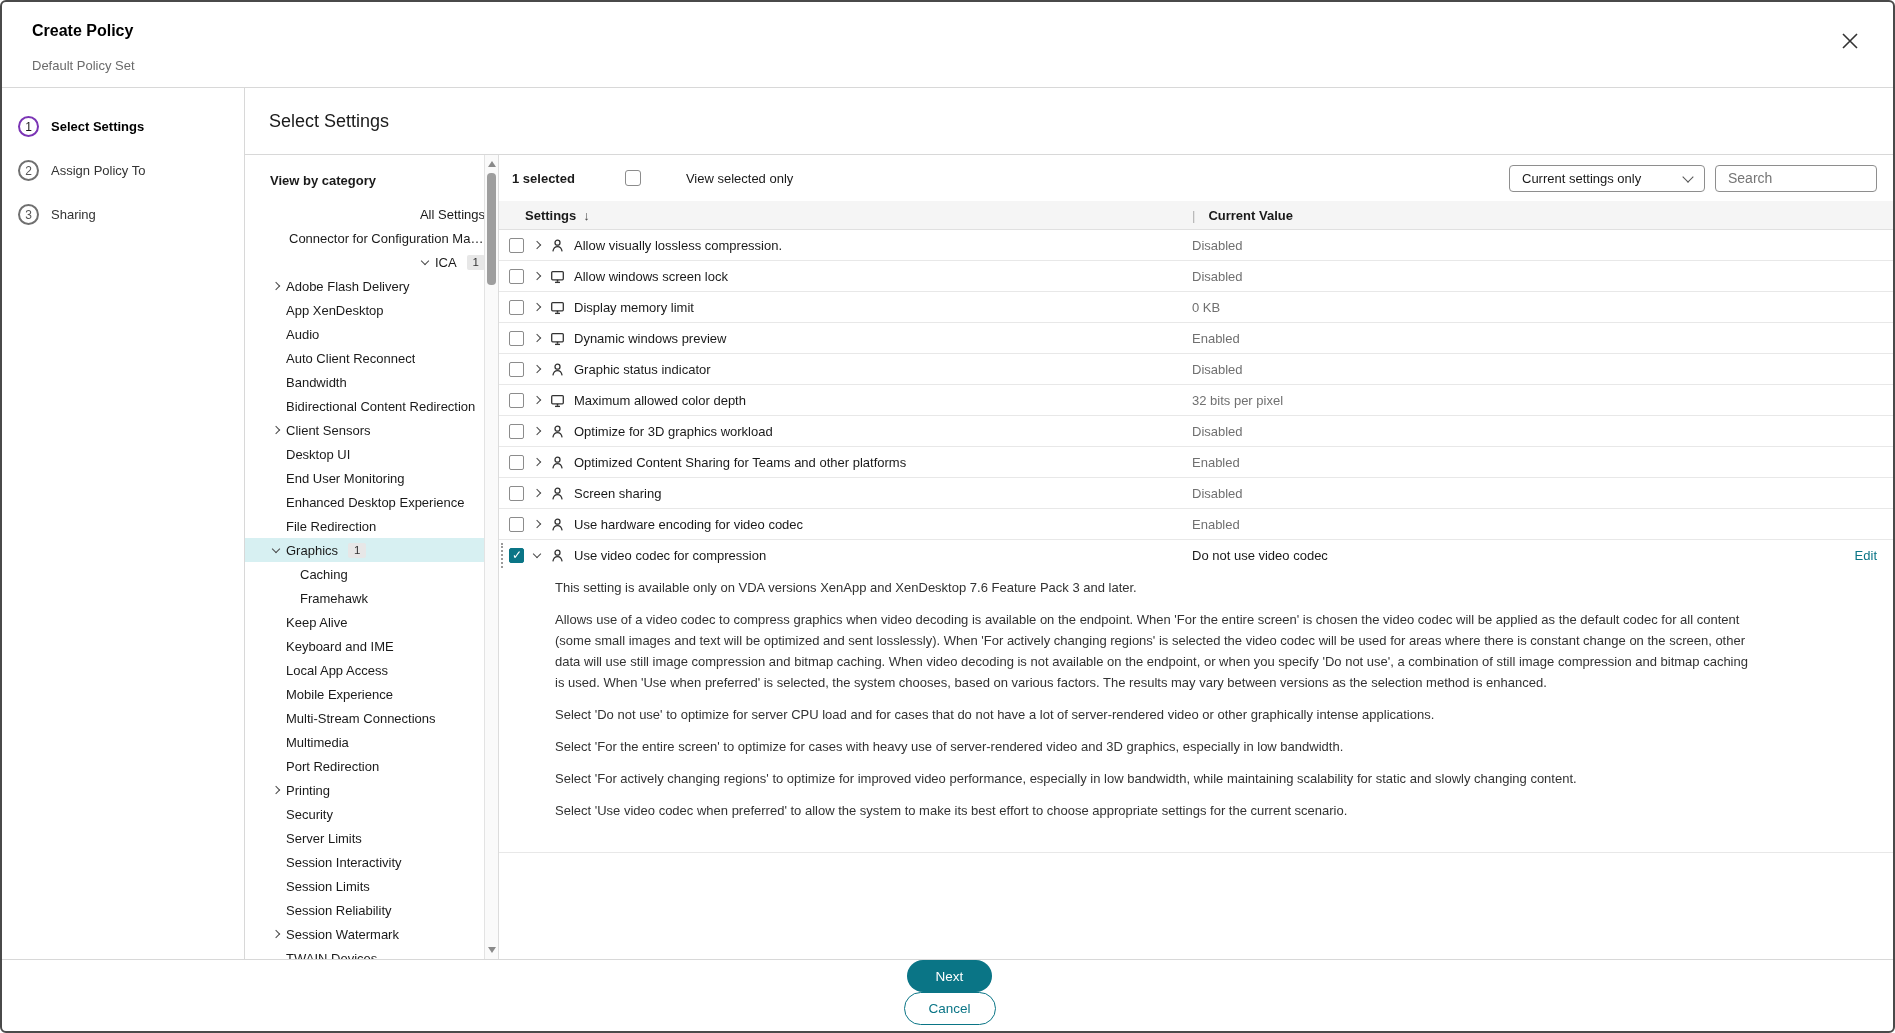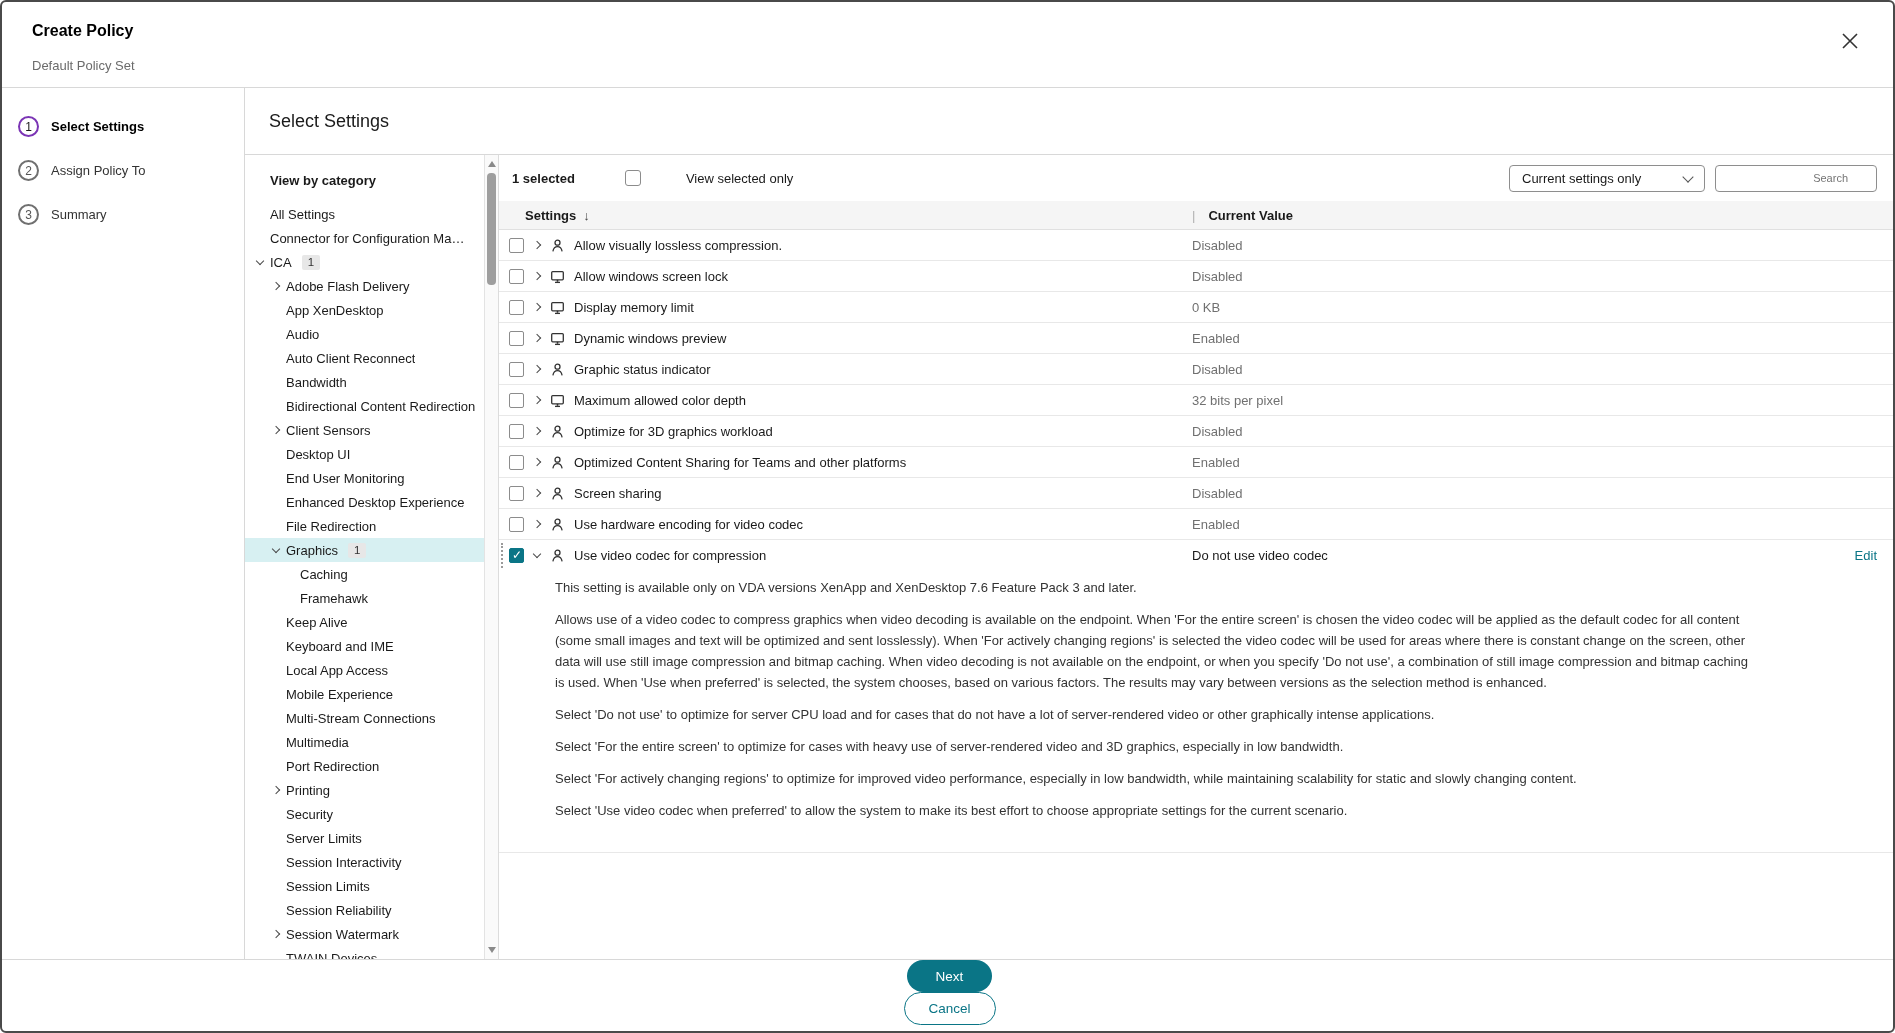--- a/index.html
+++ b/index.html
@@ -31,21 +31,21 @@
   .main-head-title { font-size:18px; color:#1a1a1a; }
 
   .panes { flex:1; display:flex; min-height:0; }
 
   
   .cat-pane { position:relative; width:254px; flex:0 0 auto; border-right:1px solid #dcdcdc; overflow:hidden; }
   .cat-head { padding:18px 0 6px 25px; font-size:13px; font-weight:bold; color:#1a1a1a; }
   .cat-list { padding-top:8px; }
   .cat-item { position:relative; height:24px; display:flex; align-items:center; font-size:13px; color:#1a1a1a; cursor:pointer; width:240px; }
   .cat-item .lbl { white-space:nowrap; overflow:hidden; text-overflow:ellipsis; max-width:196px; }
-  .cat-item.lv0 { padding-left:25px; }
+  .cat-item.lv0 { padding-left:25px;justify-content:flex-end; }
   .cat-item.lv1 { padding-left:41px; }
   .cat-item.lv2 { padding-left:55px; }
   .cat-item.selected { background:#D7F0F2; }
   .badge { margin-left:10px; background:#e7e7e7; color:#333; font-size:11.5px;
            padding:1px 6px; border-radius:2px; line-height:13px; }
   .chev { display:inline-block; width:7px; height:7px;
           border-right:1.6px solid #4a4a4a; border-bottom:1.6px solid #4a4a4a; flex:0 0 auto; }
   .chev.r { transform:rotate(-45deg); }
   .chev.d { transform:rotate(45deg); margin-top:-3px; }
   .cat-item .chev { width:6px; height:6px; margin-right:7px; margin-left:-13px; }
@@ -66,22 +66,22 @@
   .sel-count { font-size:13px; font-weight:bold; }
   .cb { width:15px; height:15px; border:1px solid #8c8c8c; border-radius:2px; background:#fff; flex:0 0 auto; cursor:pointer; }
   .toolbar .cb { width:16px; height:16px; border-radius:3px; margin-left:14px; }
   .view-sel-lbl { margin-left:9px; font-size:13px; color:#1a1a1a; }
   .toolbar-right { margin-left:auto; display:flex; align-items:center; }
   .dropdown { width:196px; height:27px; border:1px solid #8e8e8e; border-radius:4px;
               display:flex; align-items:center; justify-content:space-between;
               padding:0 12px; font-size:13px; color:#1a1a1a; cursor:pointer; background:#fff; }
   .dropdown .chev { width:8px; height:8px; border-color:#555; margin-top:-3px; }
   .search-box { width:162px; height:27px; border:1px solid #8e8e8e; border-radius:4px;
-                margin-left:10px; padding:0 28px; font-size:11px; color:#1a1a1a;
-                font-family:"Liberation Sans", sans-serif;text-align:right; }
+                margin-left:10px; padding:0 12px; font-size:14px; color:#1a1a1a;
+                font-family:"Liberation Sans", sans-serif; }
   .search-box::placeholder { color:#757575; }
 
   .thead { height:29px; background:#F5F5F5; border-bottom:1px solid #e0e0e0;
            display:flex; align-items:center; position:relative; }
   .th-settings { margin-left:26px; font-size:13px; font-weight:bold; }
   .sort-arrow { margin-left:7px; font-size:13px; color:#444; }
   .th-value { position:absolute; left:693px; font-size:13px; font-weight:bold; display:flex; align-items:center; }
   .col-sep { color:#b0b0b0; font-weight:normal; margin-right:13px; }
 
   .rows { flex:1; overflow:hidden; }
@@ -149,21 +149,21 @@
       <div class="step active">
         <div class="step-circle">1</div>
         <div class="step-label">Select Settings</div>
       </div>
       <div class="step">
         <div class="step-circle">2</div>
         <div class="step-label">Assign Policy To</div>
       </div>
       <div class="step">
         <div class="step-circle">3</div>
-        <div class="step-label">Summary</div>
+        <div class="step-label">Sharing</div>
       </div>
     </div>
 
     <div class="main">
       <div class="main-head">
         <div class="main-head-title">Select Settings</div>
       </div>
 
       <div class="panes">
 

